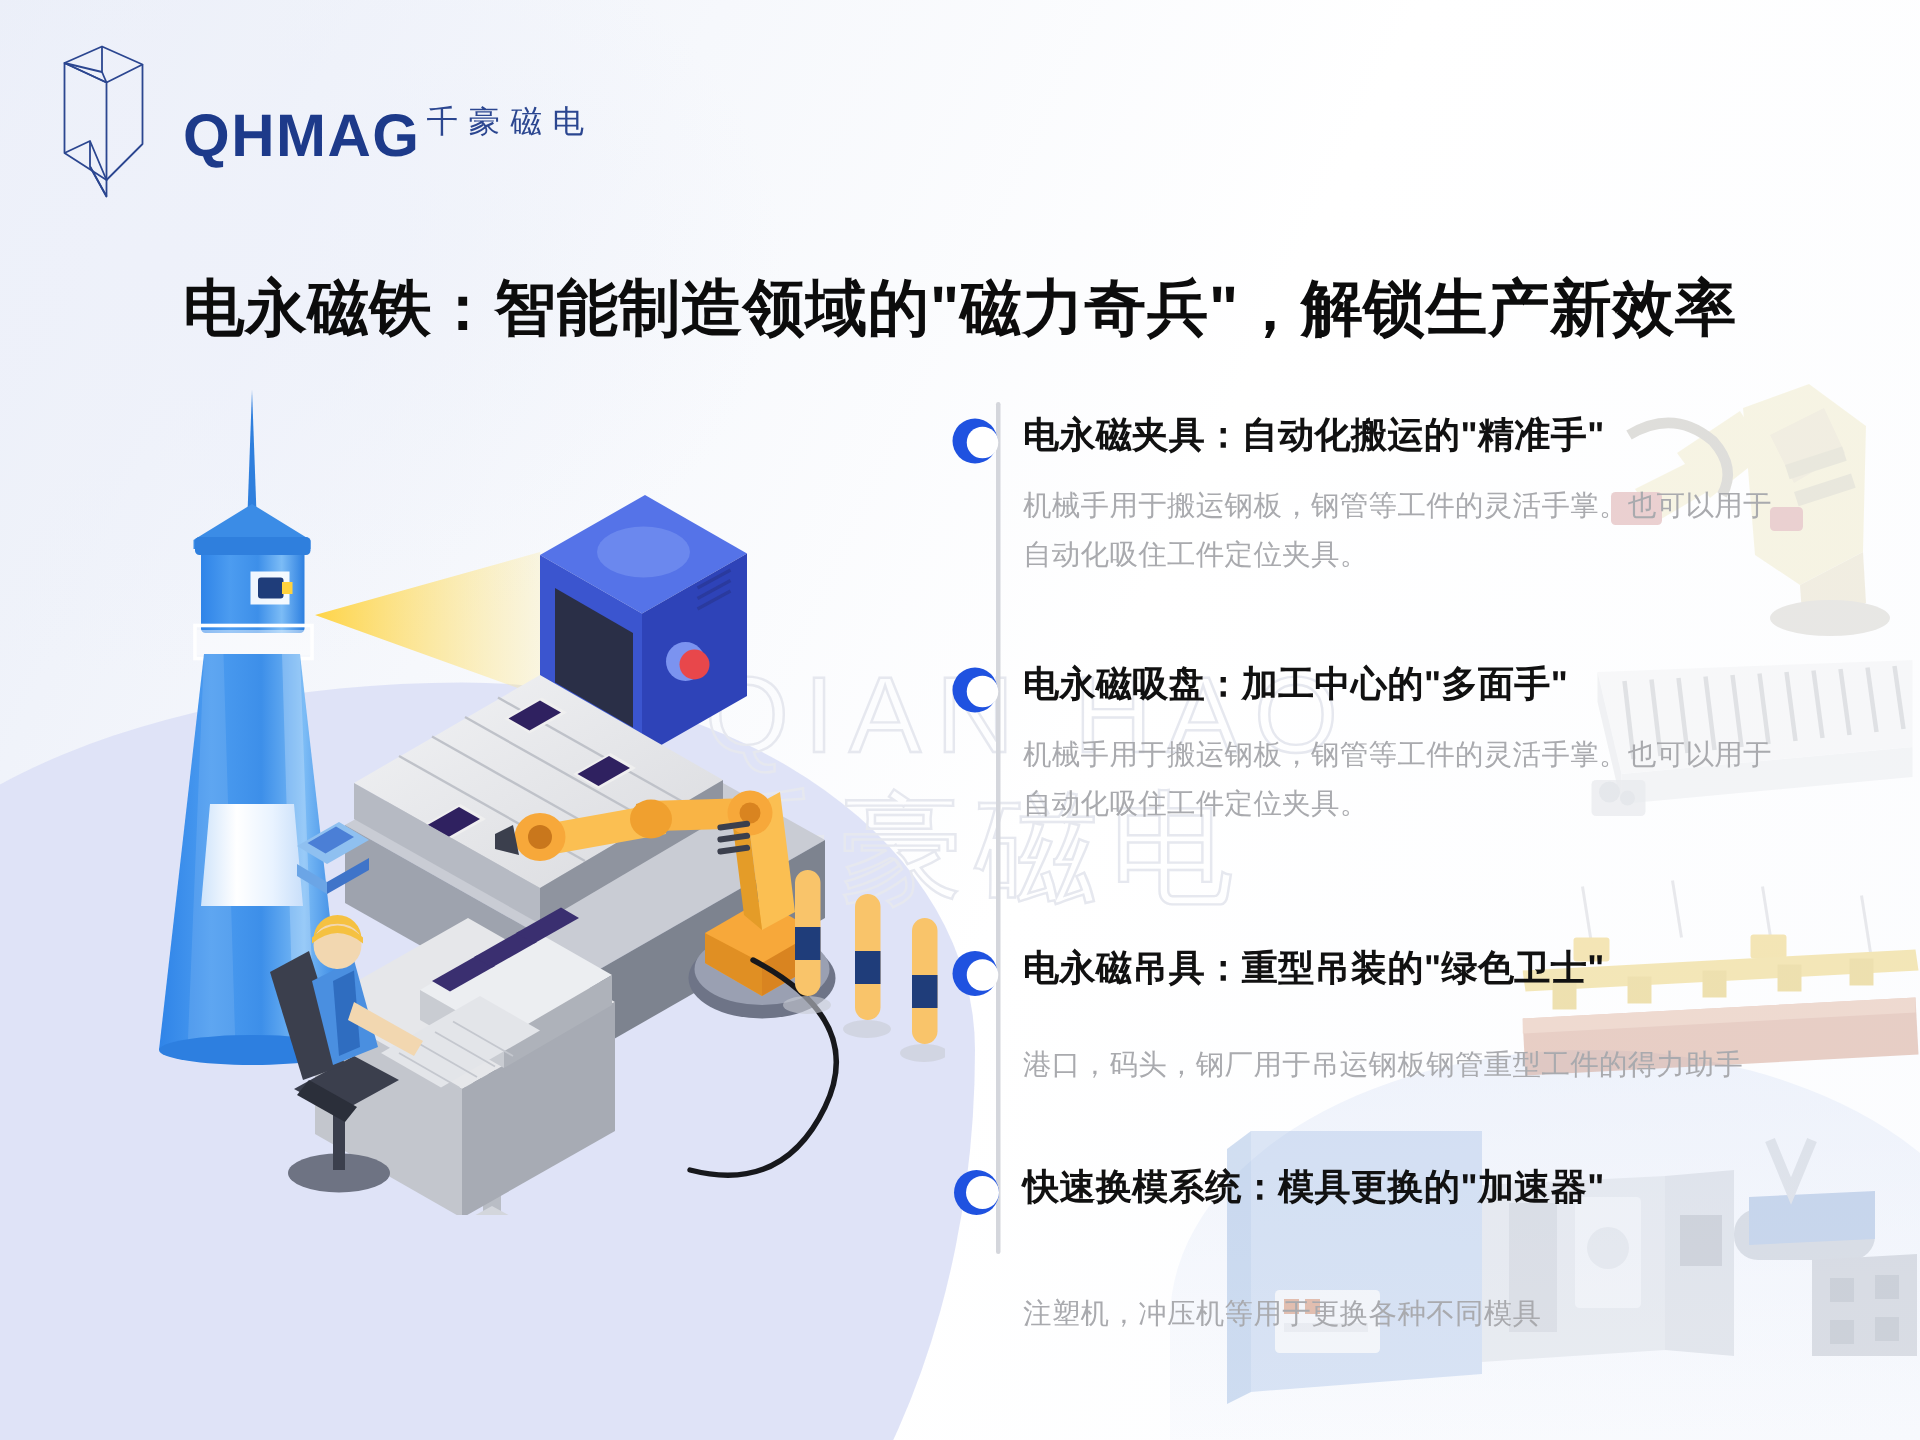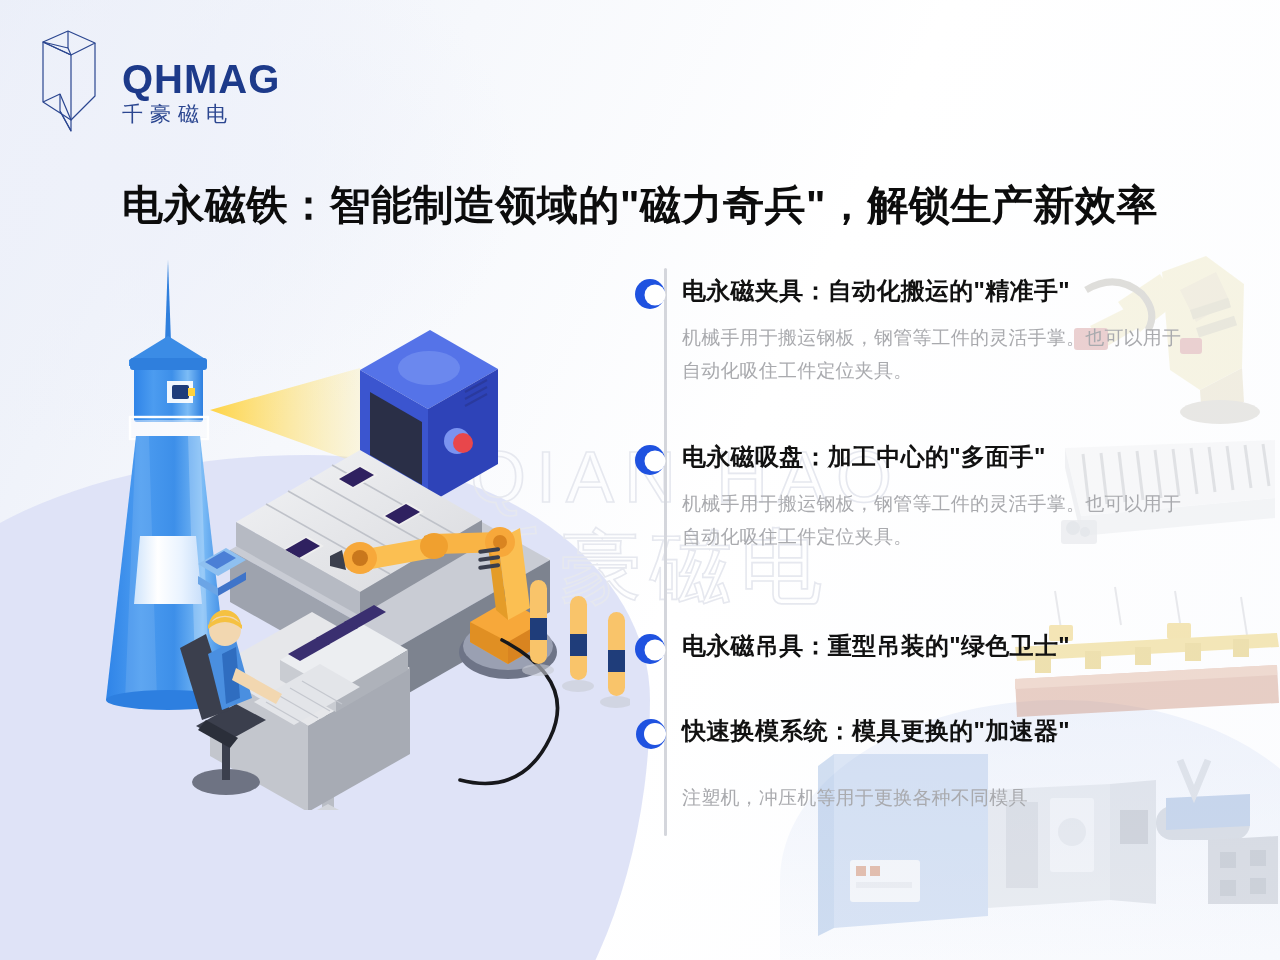--- a/index.html
+++ b/index.html
@@ -46,21 +46,21 @@
   }
   .wm-line2 {
     font-size: 82px; letter-spacing: 8px; font-weight: 400;
     color: transparent; -webkit-text-stroke: 1.6px #e6e8ef;
     line-height: 1.1; margin-top: 6px;
   }
 
   
   .logo-area { position: absolute; left: 38px; top: 28px; display: flex; align-items: center; gap: 22px; }
   .logo-mark { width: 62px; height: 106px; }
-  .logo-text { display: flex; flex-direction: column; gap: 4px; margin-top: 20px; }
+  .logo-text { display: flex; flex-direction: row; gap: 4px; margin-top: 20px; }
   .logo-wordmark {
     font-size: 40px; font-weight: 700; letter-spacing: 1px;
     color: #1d3a8a; line-height: 1;
   }
   .logo-sub {
     font-size: 21px; letter-spacing: 7px; color: #2b4690; line-height: 1;
   }
 
   
   .page-title {
@@ -93,21 +93,21 @@
   .li-desc {
     margin: 10px 0 0 48px;
     font-size: 19px; color: #a9aaae; line-height: 1.75;
     max-width: 505px; letter-spacing: .2px;
   }
   .li-1 { margin-top: 0; }
   .li-2 { margin-top: 54px; }
   .li-3 { margin-top: 78px; }
   .li-4 { margin-top: 50px; }
   .li-3 .li-desc { margin-top: 28px; max-width: 560px; }
-  .li-4 .li-desc { margin-top: 30px; max-width: 560px; }
+  .li-4 .li-desc { margin-top: 48px; max-width: 560px; }
 
   
   .photo { position: absolute; pointer-events: none; }
   .ph-robot  { right: 0px;  top: 250px;  width: 250px; height: 190px; opacity: .30; }
   .ph-chuck  { right: 0px;  top: 440px;  width: 255px; height: 135px; opacity: .42; }
   .ph-crane  { right: 0px;  top: 585px;  width: 265px; height: 150px; opacity: .40; }
   .ph-molder { right: 0px;  bottom: 10px; width: 470px; height: 210px; opacity: .40; }
 
   
   .illustration { position: absolute; left: 30px; top: 250px; width: 600px; height: 560px; }
@@ -458,20 +458,21 @@
     </div>
 
     <div class="list-item li-3">
       <div class="li-head">
         <svg class="bullet" viewBox="0 0 34 34">
           <circle cx="16" cy="17" r="15" fill="#1f52e0"></circle>
           <circle cx="21" cy="18" r="10.5" fill="#ffffff"></circle>
         </svg>
         <div class="li-title">电永磁吊具：重型吊装的"绿色卫士"</div>
       </div>
+      <div class="li-desc">港口，码头，钢厂用于吊运钢板钢管重型工件的得力助手</div>
     </div>
 
     <div class="list-item li-4">
       <div class="li-head">
         <svg class="bullet" viewBox="0 0 34 34">
           <circle cx="17" cy="17" r="15" fill="#1f52e0"></circle>
           <circle cx="21" cy="17" r="11" fill="#ffffff"></circle>
         </svg>
         <div class="li-title">快速换模系统：模具更换的"加速器"</div>
       </div>

